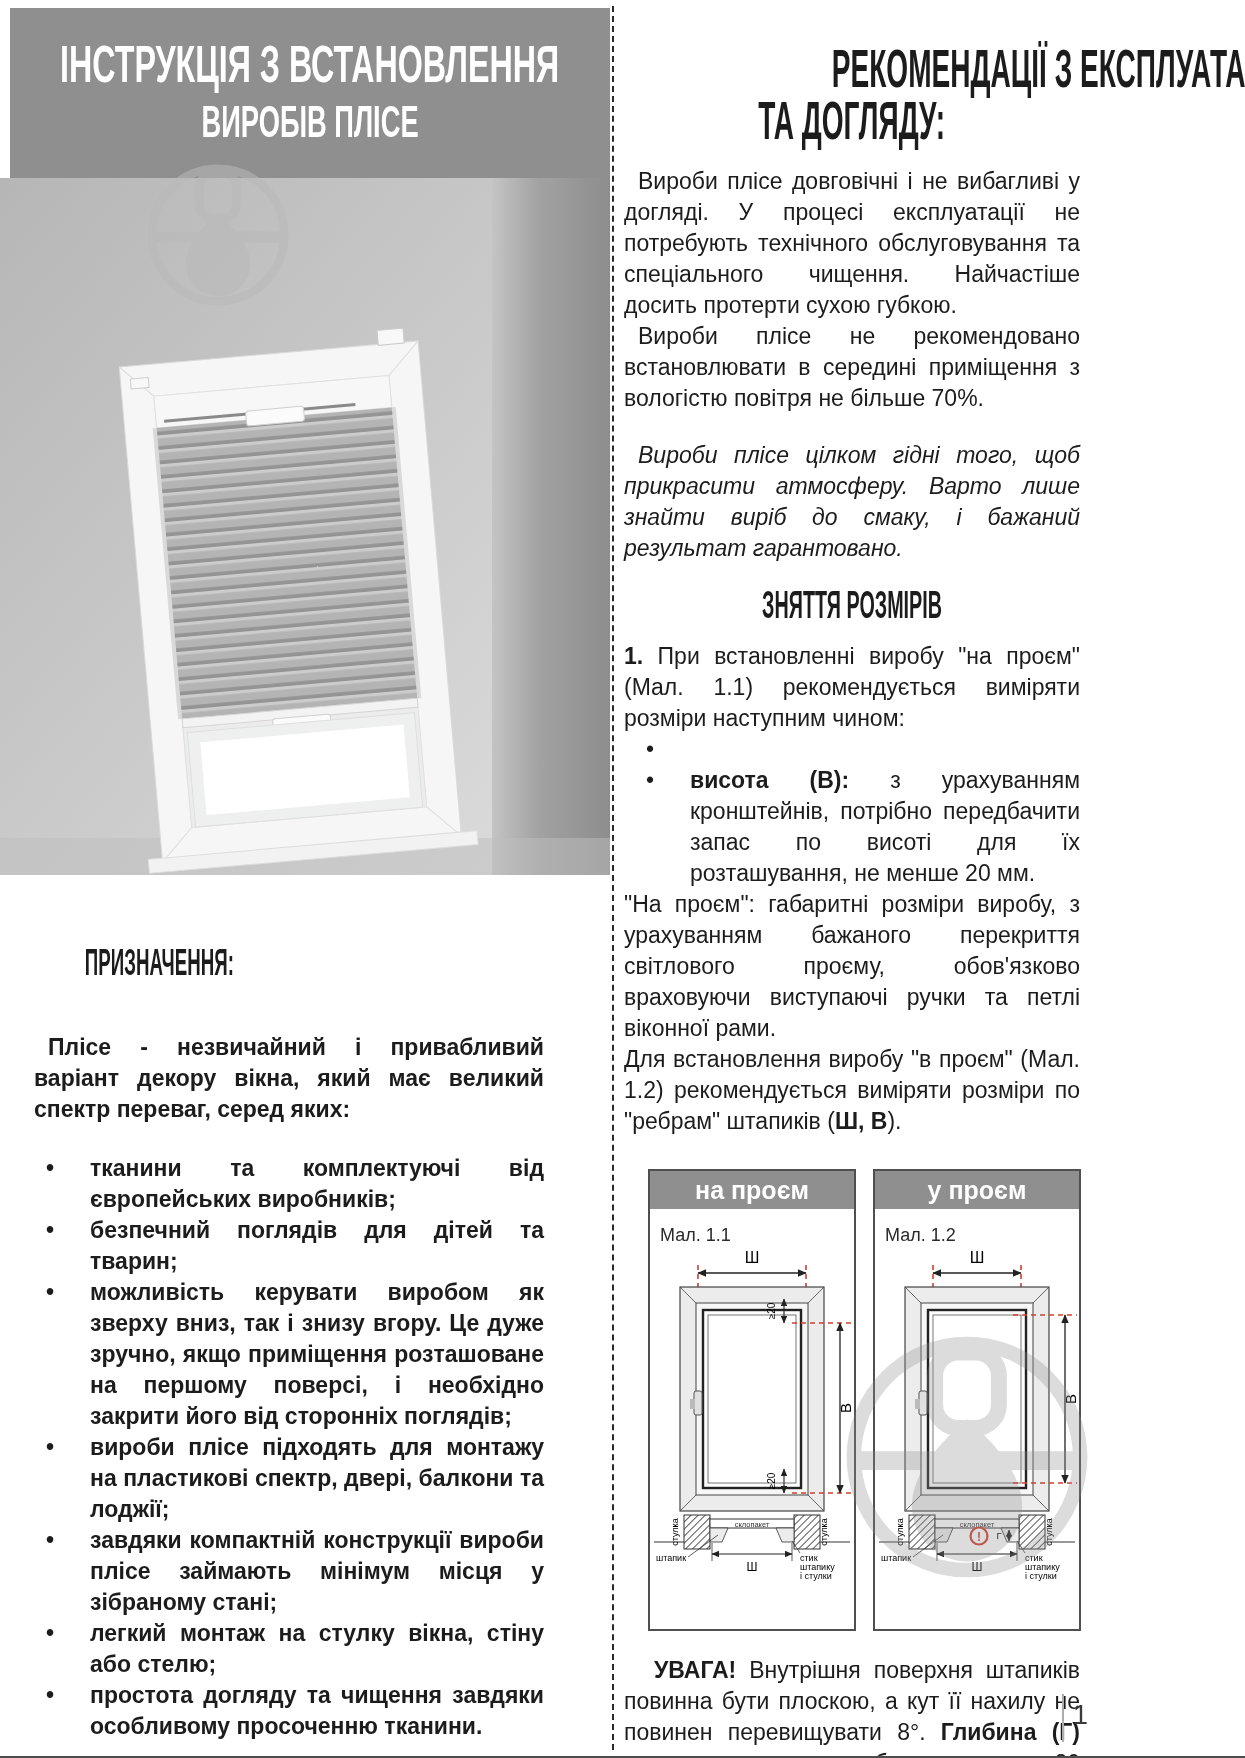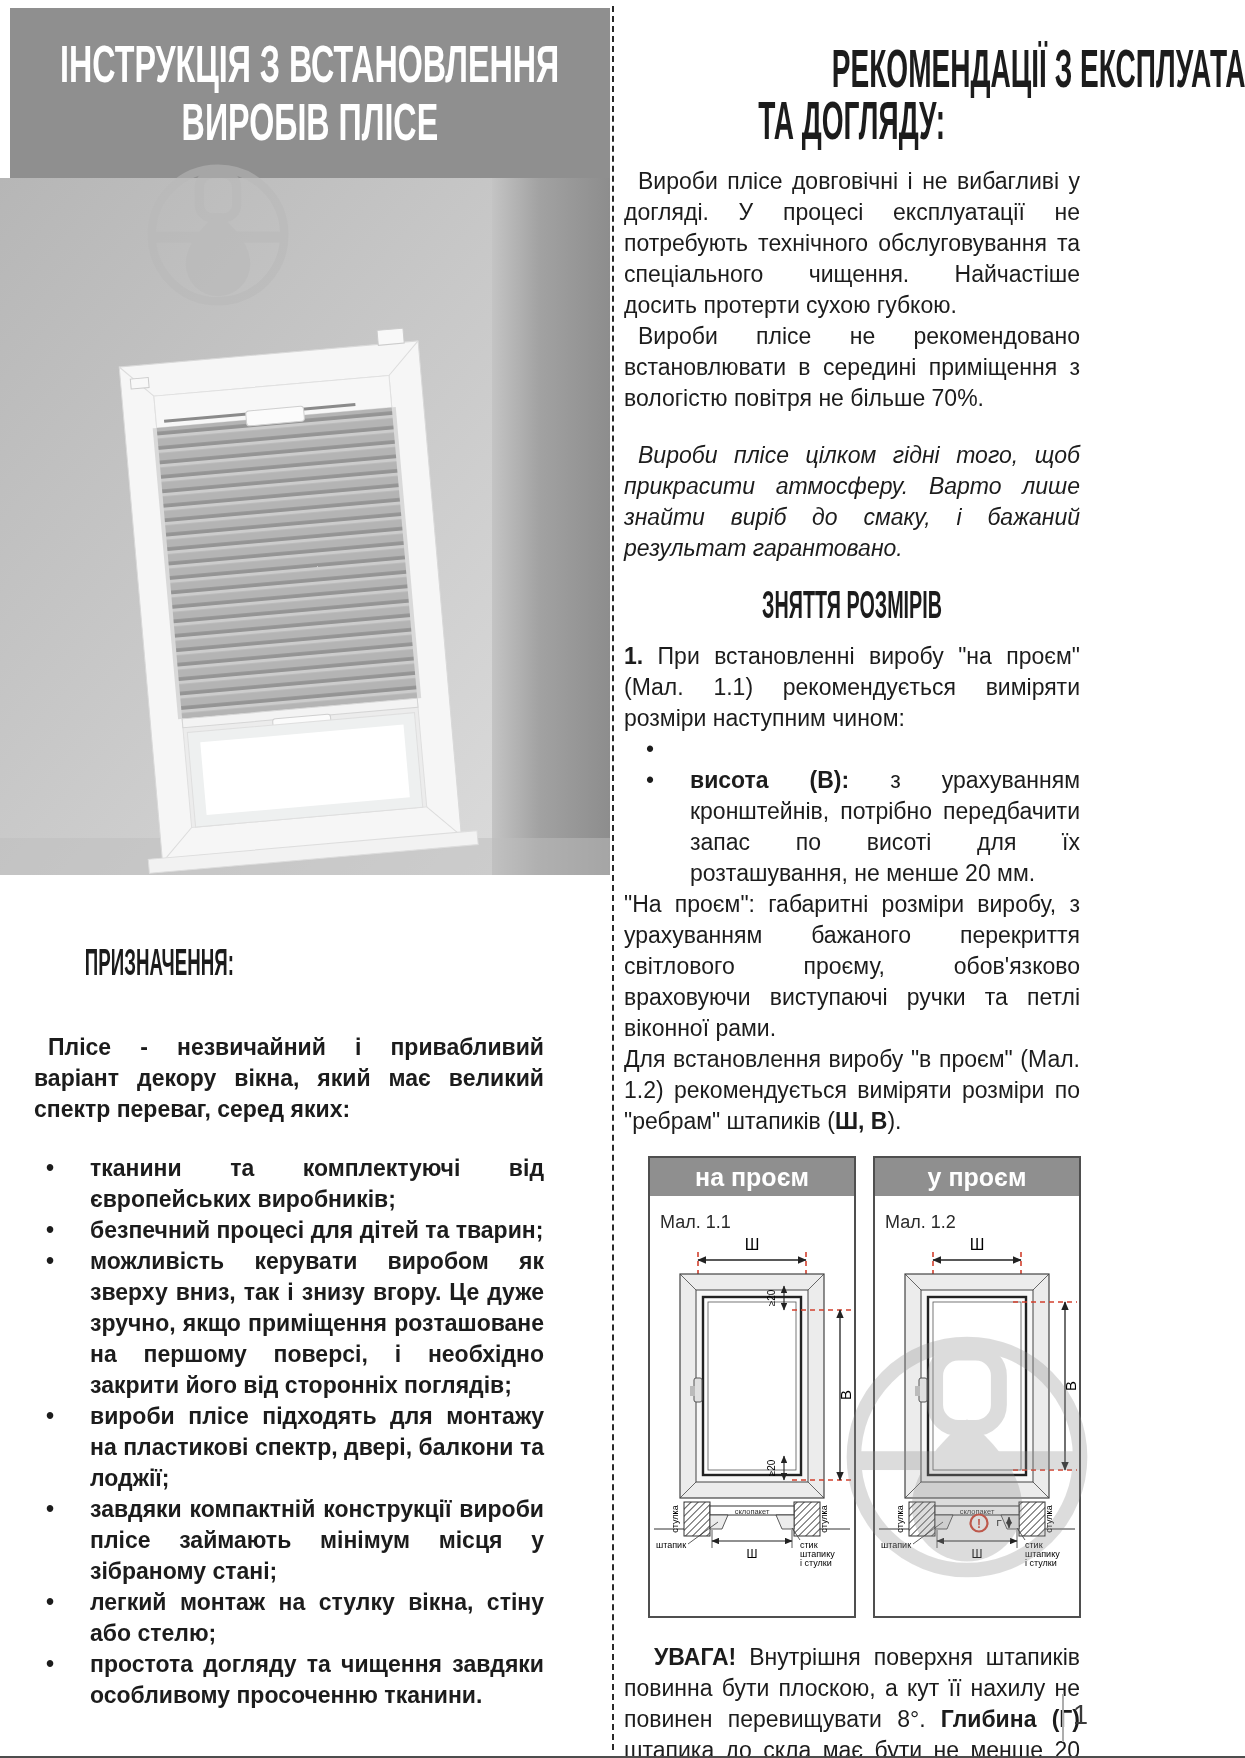--- a/index.html
+++ b/index.html
@@ -5,21 +5,21 @@
   html,body{margin:0;padding:0;background:#fff;}
   .page{position:relative;width:1245px;height:1758px;background:#fff;overflow:hidden;
         font-family:"Liberation Sans",sans-serif;color:#1c1c1c;border-bottom:2px solid #4d4d4d;box-sizing:border-box;}
   
   .cond{display:inline-block;transform:scaleX(.52);transform-origin:50% 50%;white-space:nowrap;font-weight:700;}
   .cond2{display:inline-block;transform:scaleX(.62);transform-origin:50% 50%;white-space:nowrap;font-weight:700;}
   
   .banner{position:absolute;left:10px;top:8px;width:600px;height:170px;background:#8f8f8f;color:#fff;
           display:flex;flex-direction:column;align-items:center;justify-content:center;z-index:1;}
   .banner .l1{font-size:52px;line-height:58px;}
-  .banner .l2{font-size:52px;line-height:58px;text-align:right;}
+  .banner .l2{font-size:44px;line-height:58px;text-align:right;}
   .photo{position:absolute;left:0;top:178px;width:610px;height:697px;z-index:1;}
   .photo svg{display:block;}
   .wm1{position:absolute;left:133px;top:150px;width:170px;height:170px;z-index:2;opacity:.55;color:#b9b9b9;pointer-events:none;}
   .wm2{position:absolute;left:822px;top:1312px;width:290px;height:290px;z-index:6;opacity:.30;color:#8f8f8f;pointer-events:none;}
   .purpose-title{position:absolute;left:16px;top:942px;width:610px;font-size:36px;z-index:1;}
   .purpose-body{position:absolute;left:34px;top:1032px;width:510px;font-size:23px;line-height:31px;z-index:1;font-weight:bold;}
   .purpose-body .intro{margin:0 0 28px;text-align:justify;text-indent:14px;}
   .blist .bi{display:flex;}
   .blist .dot{flex:0 0 56px;padding-left:12px;box-sizing:border-box;}
   .blist .bt{flex:1;text-align:justify;}
@@ -28,21 +28,21 @@
   
   .rcol{position:absolute;left:624px;top:0;width:456px;padding-top:42px;font-size:23px;line-height:31px;z-index:1;}
   .rcol .h1{line-height:52px;text-align:center;font-size:54px;}
   .rcol p{margin:0;text-align:justify;}
   .ind{text-indent:14px;}
   .mt{margin-top:26px !important;}
   .h2wrap{text-align:center;font-size:38px;margin:26px 0 20px;}
   .rlist .bi{display:flex;}
   .rlist .dot{flex:0 0 66px;padding-left:22px;box-sizing:border-box;}
   .rlist .bt{flex:1;text-align:justify;}
-  .figrow{display:flex;gap:17px;margin:19px 0 0 24px;}
+  .figrow{display:flex;gap:17px;margin:32px 0 0 24px;}
   .figbox{width:204px;border:2px solid #4f4f4f;background:#fff;}
   .fighead{height:38px;background:#8f8f8f;color:#fff;display:flex;align-items:center;justify-content:center;
            font-size:25px;font-weight:700;}
   .figbody{position:relative;height:420px;background:#fff;}
   .figbody svg{display:block;}
   .warnp{margin-top:24px !important;text-indent:30px;}
   .pagenum{position:absolute;left:1062px;top:1694px;display:flex;align-items:flex-start;gap:9px;z-index:7;}
   .pagenum .bar{width:2px;height:48px;background:#adadad;}
   .pagenum .num{font-size:27px;color:#3a3a3a;padding-top:6px;}
   b{font-weight:700;}
@@ -118,21 +118,21 @@
 
   <div class="purpose-body">
     <p class="intro">Плісе - незвичайний і привабливий варіант декору вікна, який має великий спектр переваг, серед яких:</p>
     <div class="blist">
       <div class="bi">
         <span class="dot">•</span>
         <span class="bt">тканини та комплектуючі від європейських виробників;</span>
       </div>
       <div class="bi">
         <span class="dot">•</span>
-        <span class="bt">безпечний процесі для дітей та тварин;</span>
+        <span class="bt">безпечний поглядів для дітей та тварин;</span>
       </div>
       <div class="bi">
         <span class="dot">•</span>
         <span class="bt">можливість керувати виробом як зверху вниз, так і знизу вгору. Це дуже зручно, якщо приміщення розташоване на першому поверсі, і необхідно закрити його від сторонніх поглядів;</span>
       </div>
       <div class="bi">
         <span class="dot">•</span>
         <span class="bt">вироби плісе підходять для монтажу на пластикові спектр, двері, балкони та лоджії;</span>
       </div>
       <div class="bi">

